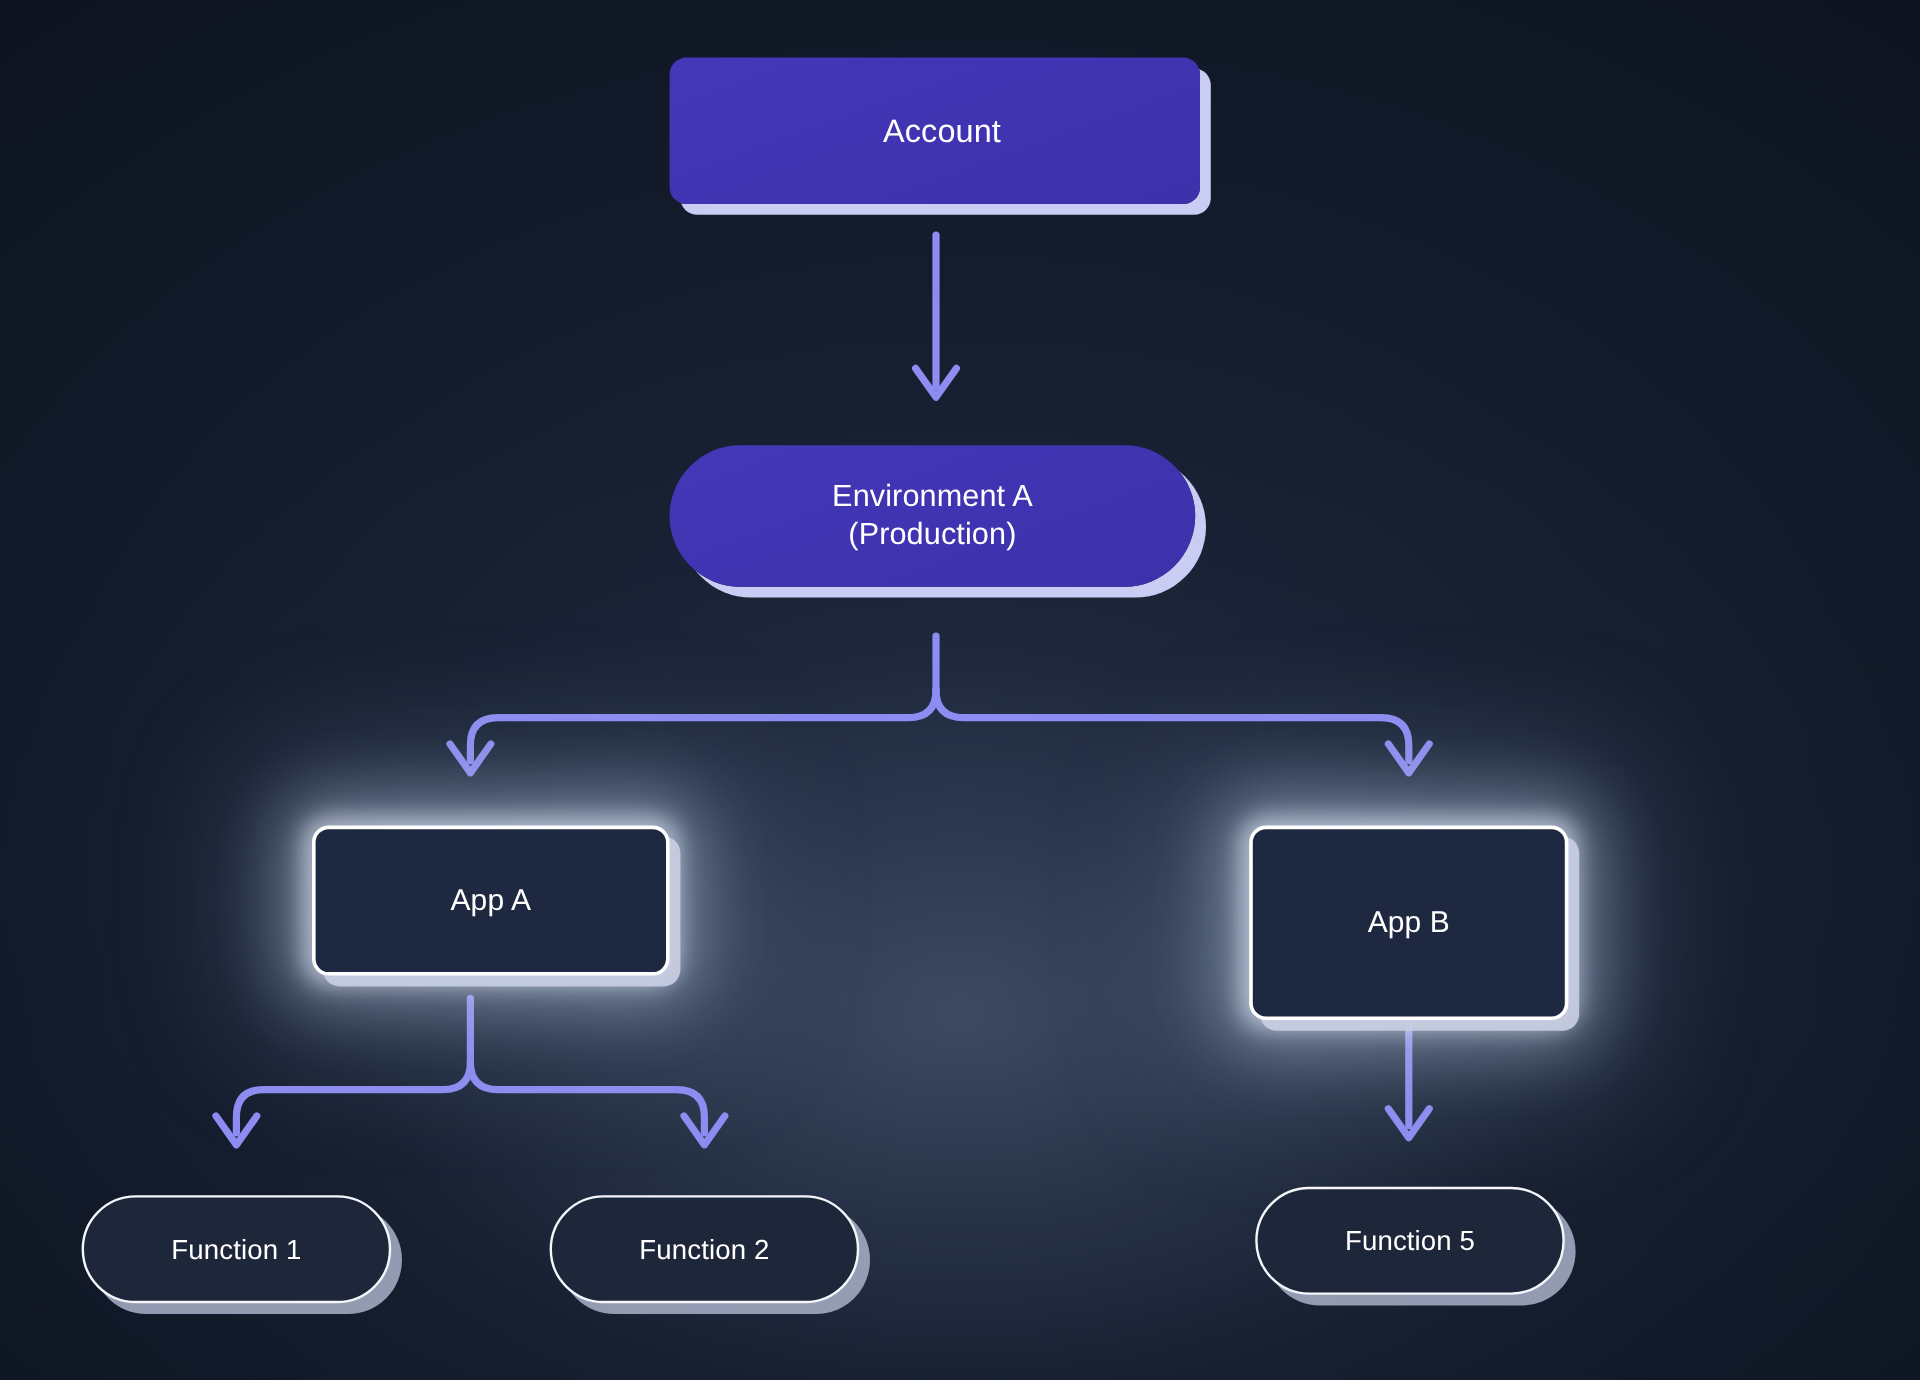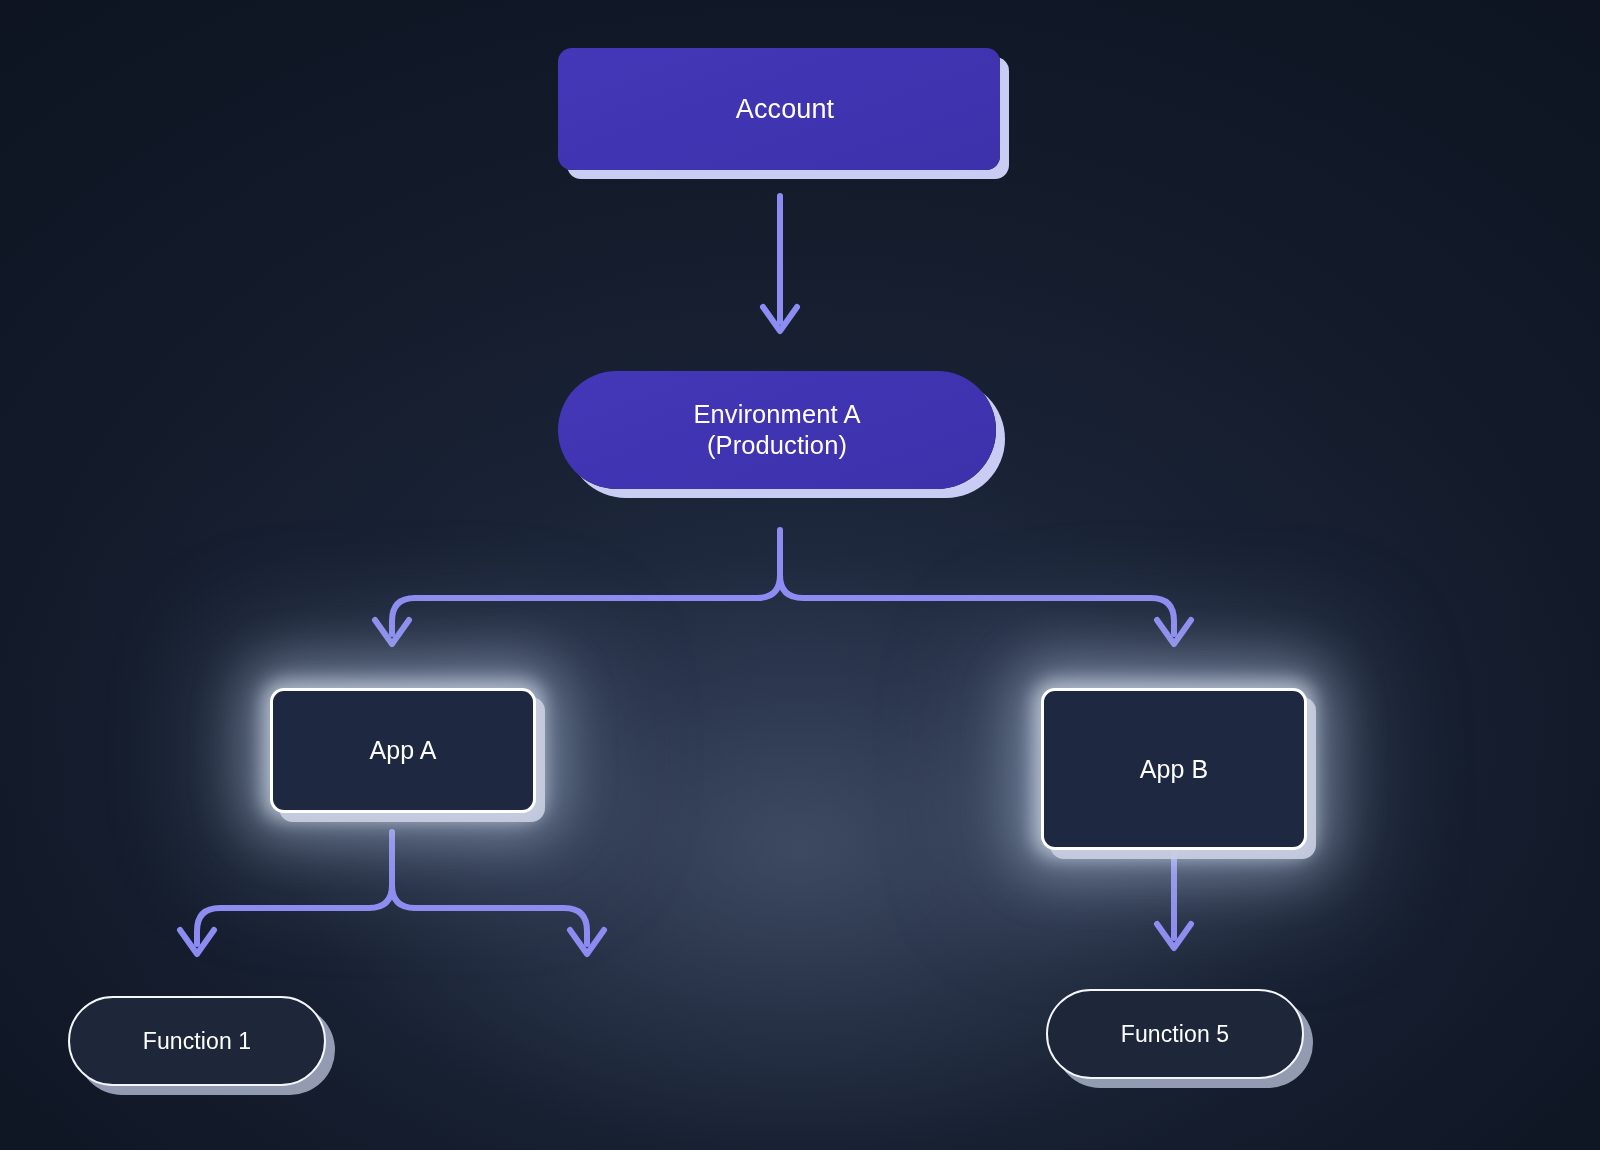--- a/index.html
+++ b/index.html
@@ -108,30 +108,33 @@
 
   <div class="node node-purple node-account" style="left:558px; top:48px; width:442px; height:122px;">
     <span class="node-label">Account</span>
   </div>
 
   <div class="node node-purple node-env" style="left:558px; top:371px; width:438px; height:118px;">
     <span class="node-label">Environment A
 (Production)</span>
   </div>
 
-  <div class="node node-app" style="left:260px; top:688px; width:266px; height:125px;margin-left:10px;">
+  <div class="node node-app" style="left:260px; top:688px; width:298px; height:125px;">
     <span class="node-label">App A</span>
   </div>
 
   <div class="node node-app" style="left:1041px; top:688px; width:266px; height:162px;">
     <span class="node-label">App B</span>
   </div>
 
   <div class="node node-func" style="left:68px; top:996px; width:258px; height:90px;">
     <span class="node-label">Function 1</span>
   </div>
 
+  <div class="node node-func" style="left:458px; top:996px; width:258px; height:90px;">
+    <span class="node-label">Function 2</span>
+  </div>
 
   <div class="node node-func" style="left:1046px; top:989px; width:258px; height:90px;">
     <span class="node-label">Function 5</span>
   </div>
 
 </div>
 
 </body></html>

